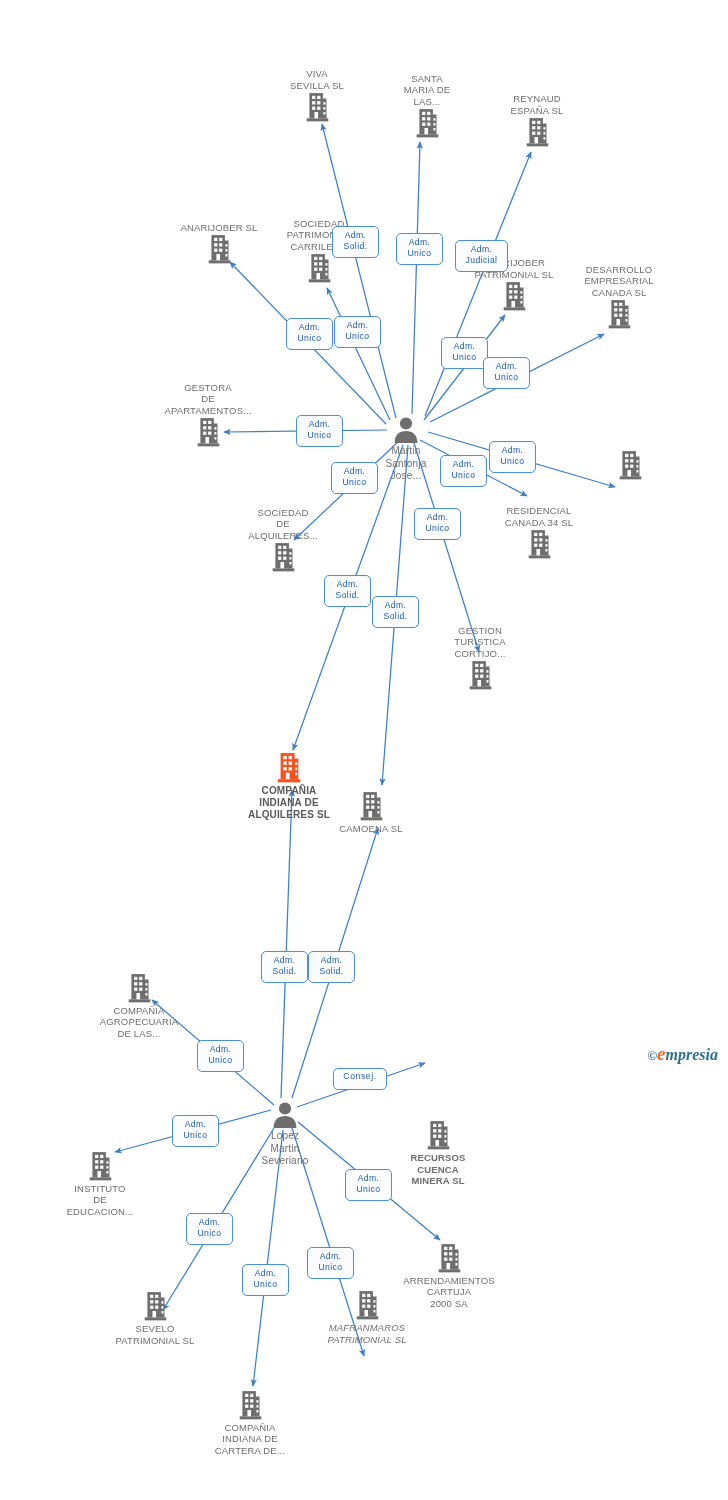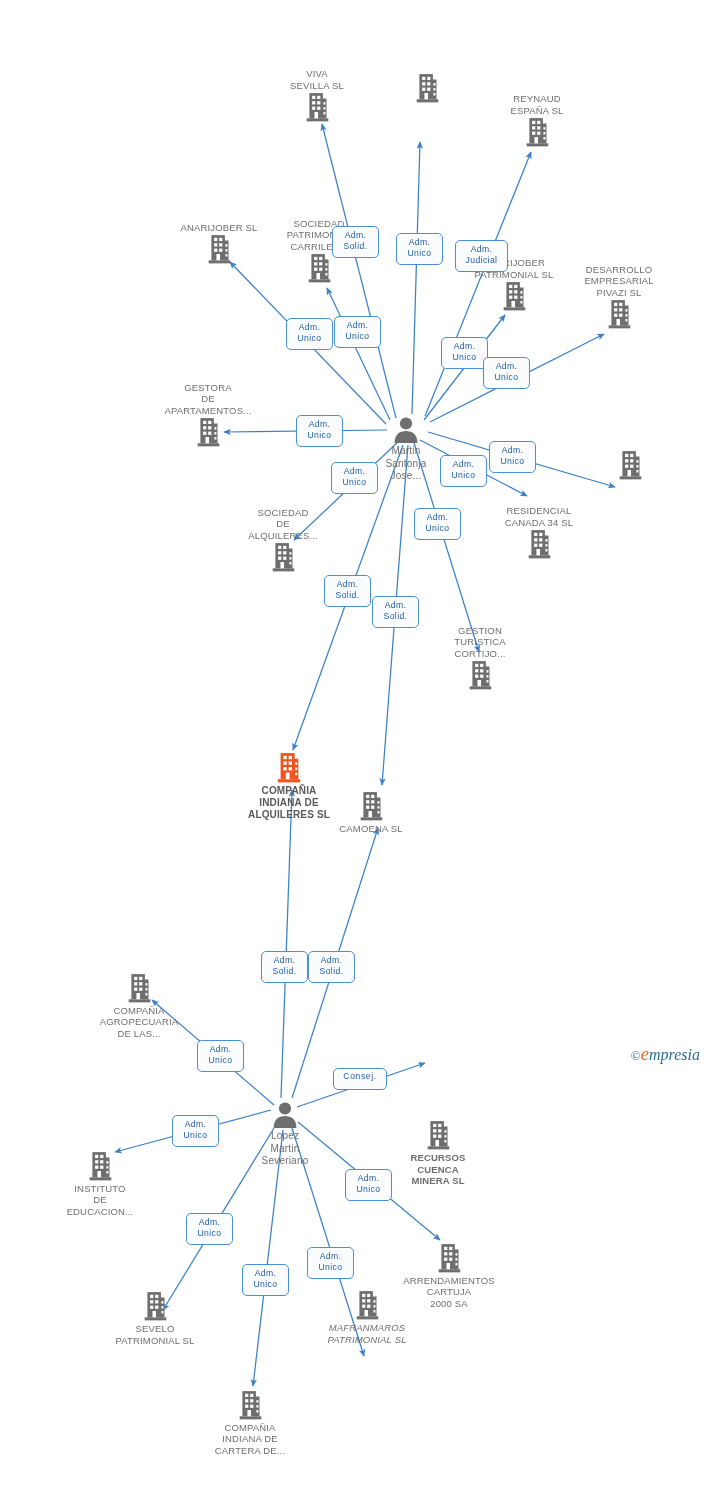--- a/index.html
+++ b/index.html
@@ -75,26 +75,27 @@
     letter-spacing: 0.4px;
     padding: 3px 2px 3px 2px;
     white-space: pre-line;
     box-shadow: 0 0 0 0 rgba(0,0,0,0);
   }
   .role.wide {
     letter-spacing: 0.6px;
   }
   .watermark {
     position: absolute;
-    right: 28px;
+    right: 10px;
     bottom: 7px;
     font-size: 15px;
     color: #2f6f8f;
     font-family: "Liberation Serif", serif;
     white-space: nowrap;
+    font-weight: bold;
   }
   .watermark .c { font-size: 13px; color: #2f6f8f; }
   .watermark .e {
     color: #f2691e;
     font-style: italic;
     font-size: 19px;
     font-family: "Liberation Serif", serif;
   }
   .watermark .rest {
     color: #2f6f8f;
@@ -154,20 +155,23 @@
             <rect x="14.6" y="10" width="3.6" height="3.6" fill="#ffffff"></rect>
             <rect x="9" y="16" width="3.6" height="3.6" fill="#ffffff"></rect>
             <rect x="14.6" y="16" width="3.6" height="3.6" fill="#ffffff"></rect>
             <rect x="11.6" y="22" width="4" height="7" fill="#ffffff"></rect>
             <rect x="21.6" y="11" width="2.2" height="2.8" fill="#ffffff"></rect>
             <rect x="21.6" y="16.5" width="2.2" height="2.8" fill="#ffffff"></rect>
             <rect x="21.6" y="22" width="2.2" height="2.8" fill="#ffffff"></rect>
           </svg></span>
       </div>
       <div class="node label-above" style="left: 427px; top: 72.7px;">
+        <span class="lbl">SANTA
+MARIA DE
+LAS...</span>
         <span class="ico"><svg width="27" height="31" viewBox="0 0 30 34" xmlns="http://www.w3.org/2000/svg">
             <rect x="6" y="1" width="15" height="28" fill="#6e6e6e"></rect>
             <rect x="20" y="7" width="5" height="22" fill="#6e6e6e"></rect>
             <rect x="3" y="29" width="24" height="3.4" fill="#6e6e6e"></rect>
             <rect x="9" y="4" width="3.6" height="3.6" fill="#ffffff"></rect>
             <rect x="14.6" y="4" width="3.6" height="3.6" fill="#ffffff"></rect>
             <rect x="9" y="10" width="3.6" height="3.6" fill="#ffffff"></rect>
             <rect x="14.6" y="10" width="3.6" height="3.6" fill="#ffffff"></rect>
             <rect x="9" y="16" width="3.6" height="3.6" fill="#ffffff"></rect>
             <rect x="14.6" y="16" width="3.6" height="3.6" fill="#ffffff"></rect>
@@ -249,21 +253,21 @@
             <rect x="14.6" y="16" width="3.6" height="3.6" fill="#ffffff"></rect>
             <rect x="11.6" y="22" width="4" height="7" fill="#ffffff"></rect>
             <rect x="21.6" y="11" width="2.2" height="2.8" fill="#ffffff"></rect>
             <rect x="21.6" y="16.5" width="2.2" height="2.8" fill="#ffffff"></rect>
             <rect x="21.6" y="22" width="2.2" height="2.8" fill="#ffffff"></rect>
           </svg></span>
       </div>
       <div class="node label-above" style="left: 619px; top: 263.7px;">
         <span class="lbl">DESARROLLO
 EMPRESARIAL
-PIVAZI SL</span>
+CANADA SL</span>
         <span class="ico"><svg width="27" height="31" viewBox="0 0 30 34" xmlns="http://www.w3.org/2000/svg">
             <rect x="6" y="1" width="15" height="28" fill="#6e6e6e"></rect>
             <rect x="20" y="7" width="5" height="22" fill="#6e6e6e"></rect>
             <rect x="3" y="29" width="24" height="3.4" fill="#6e6e6e"></rect>
             <rect x="9" y="4" width="3.6" height="3.6" fill="#ffffff"></rect>
             <rect x="14.6" y="4" width="3.6" height="3.6" fill="#ffffff"></rect>
             <rect x="9" y="10" width="3.6" height="3.6" fill="#ffffff"></rect>
             <rect x="14.6" y="10" width="3.6" height="3.6" fill="#ffffff"></rect>
             <rect x="9" y="16" width="3.6" height="3.6" fill="#ffffff"></rect>
             <rect x="14.6" y="16" width="3.6" height="3.6" fill="#ffffff"></rect>

